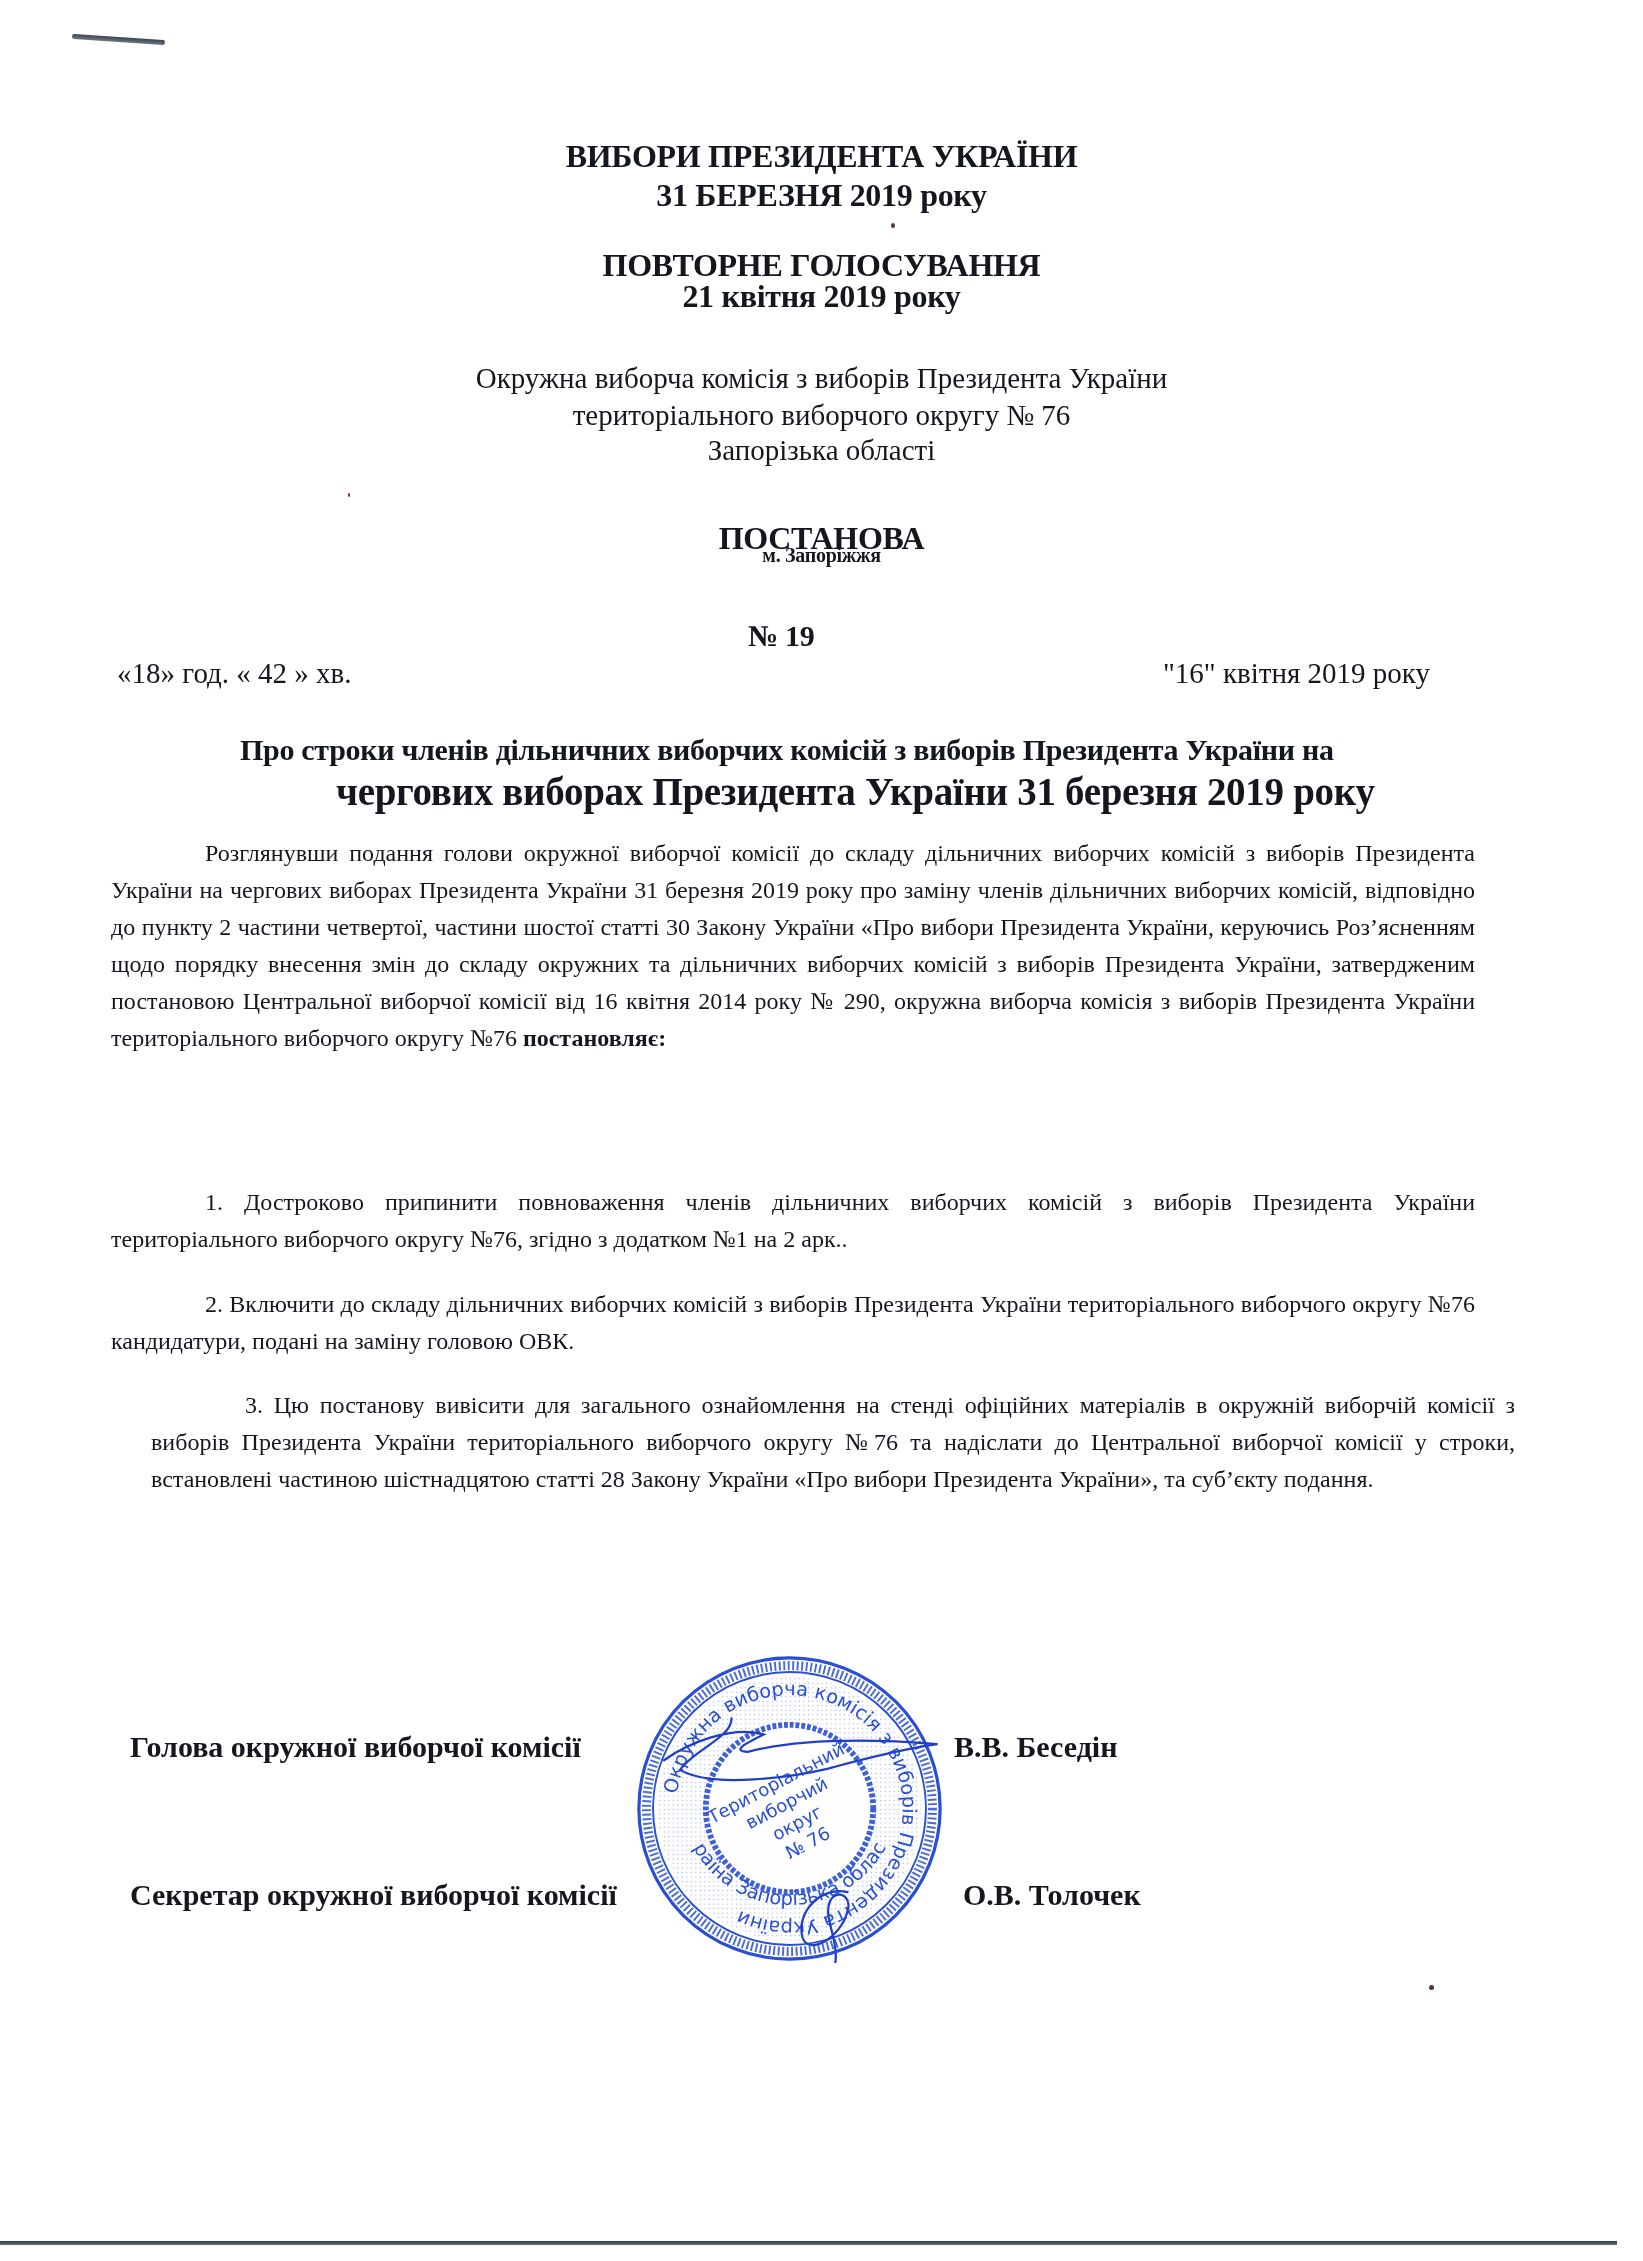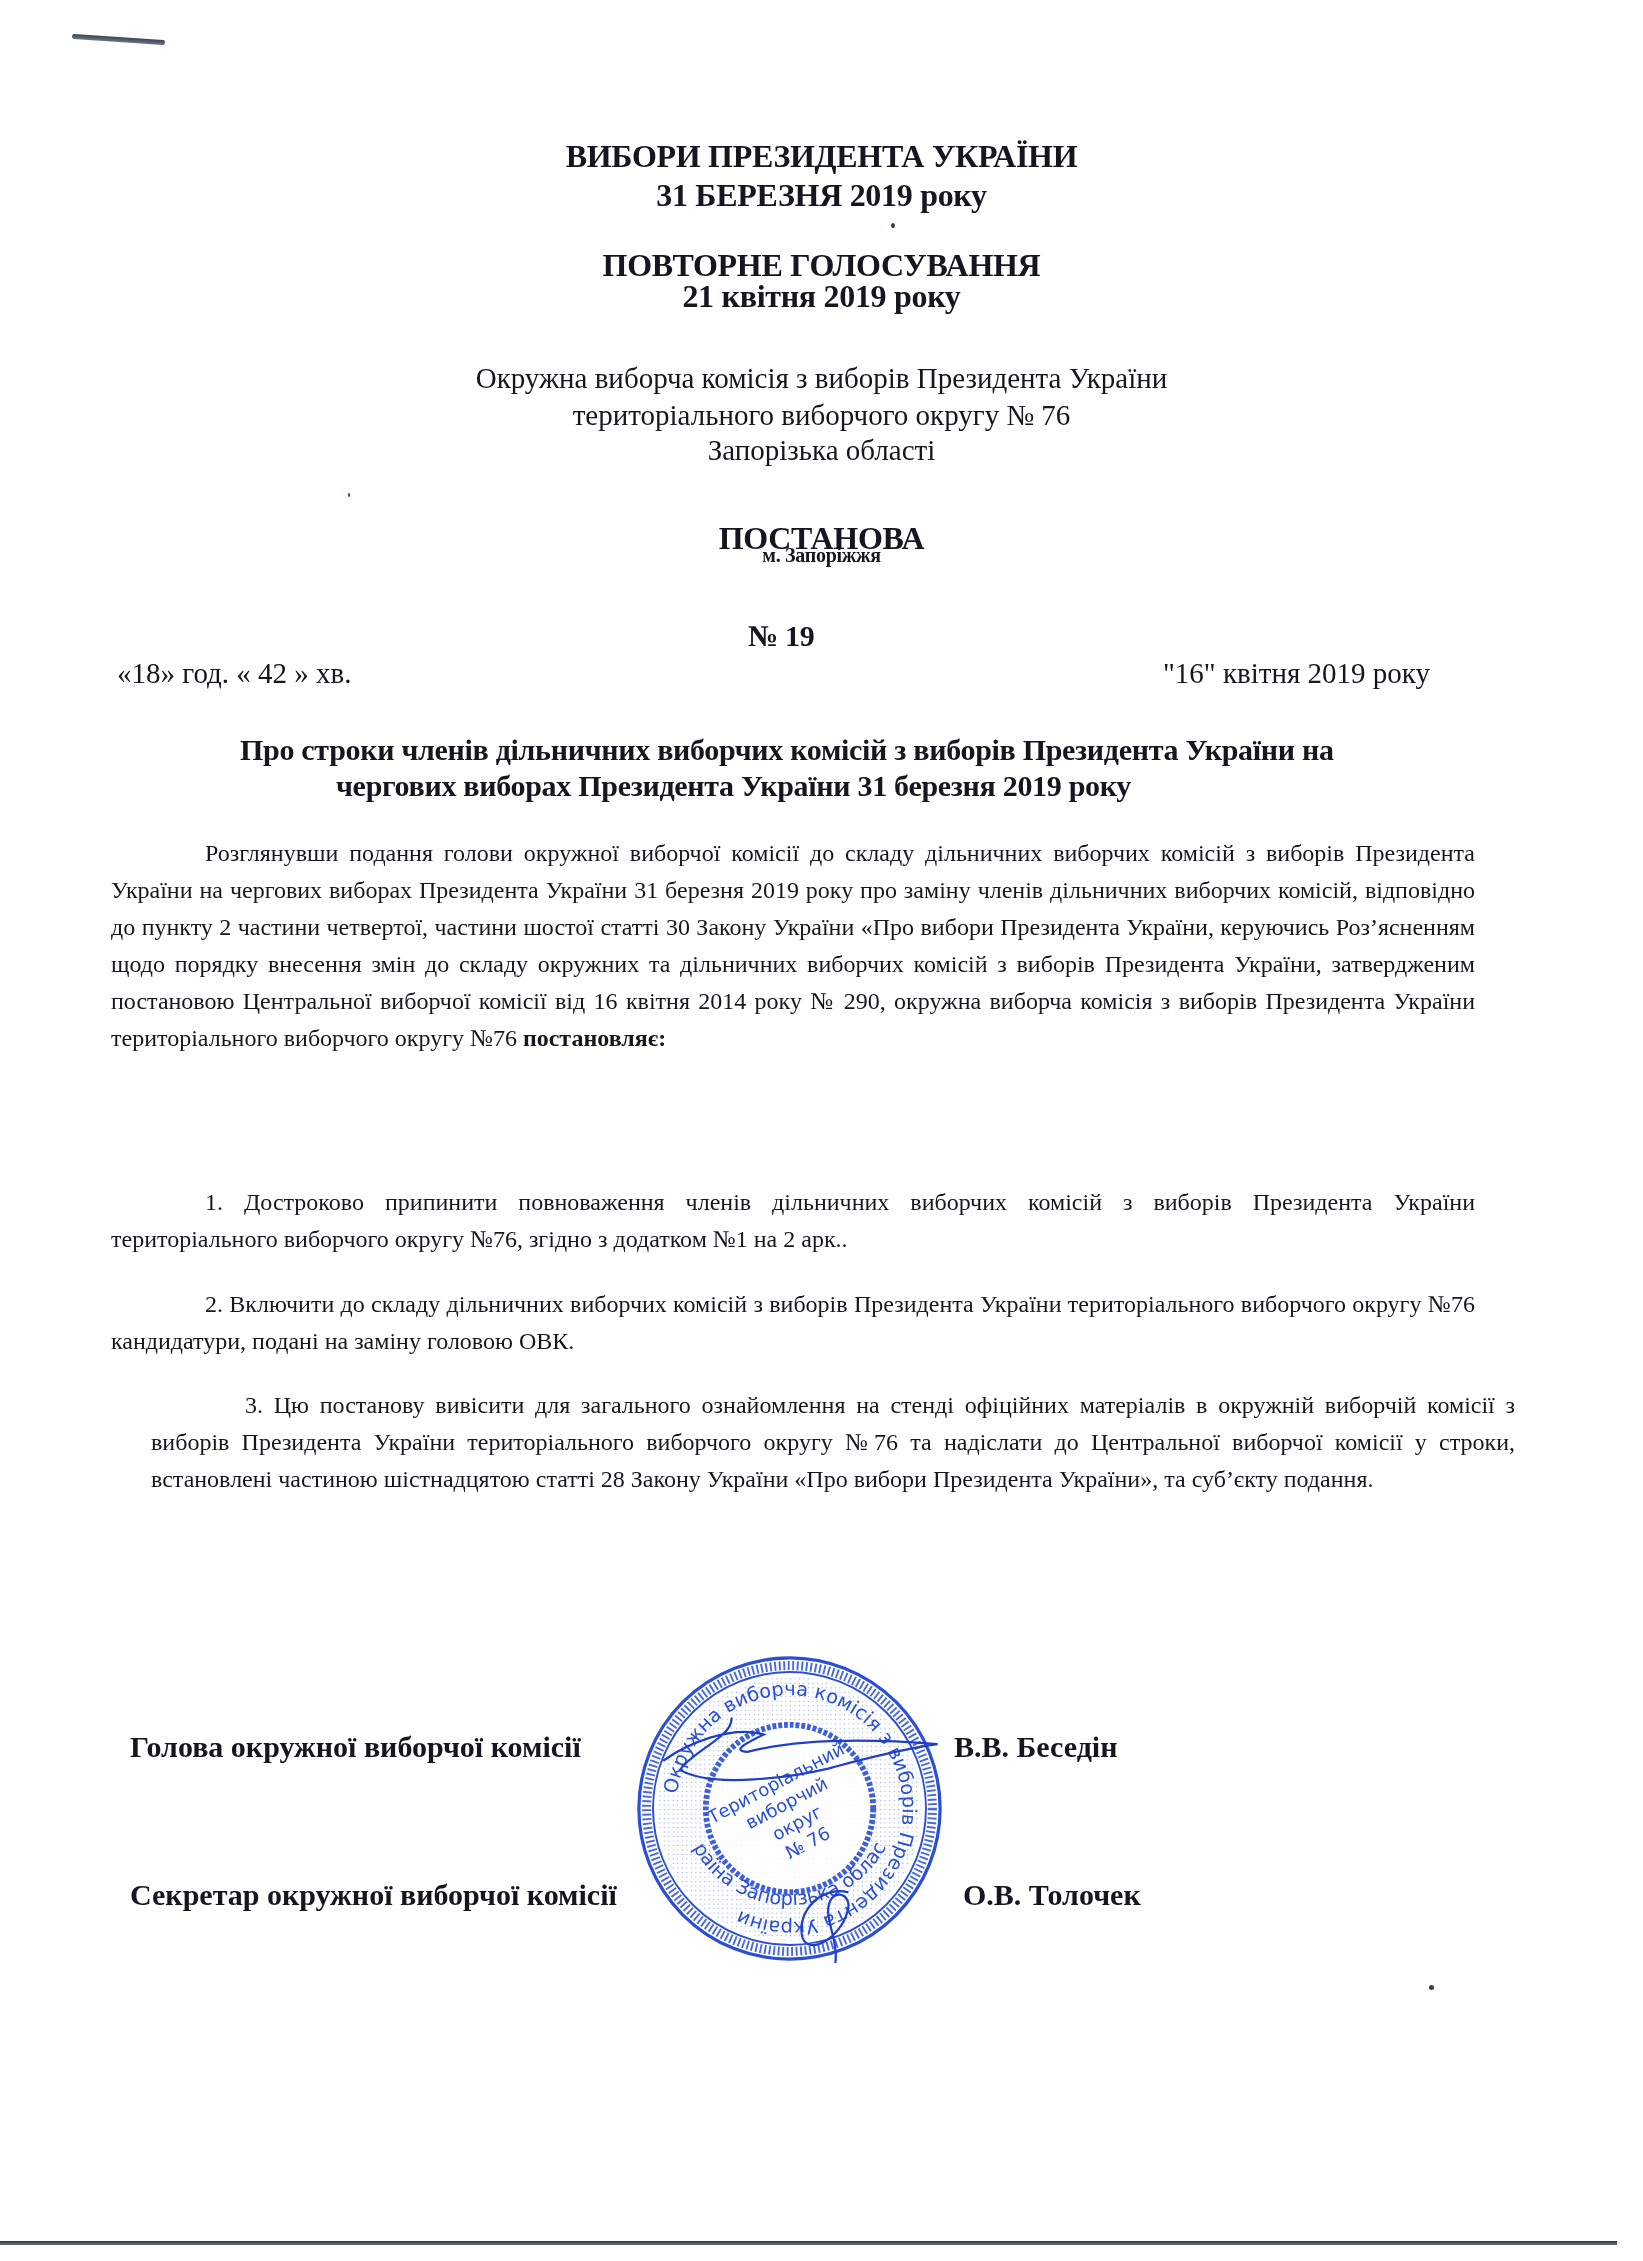--- a/index.html
+++ b/index.html
@@ -39,21 +39,21 @@
 <div class="abs center sub" style="top:399px;">територіального виборчого округу № 76</div>
 <div class="abs center sub" style="top:434px;">Запорізька області</div>
 
 <div class="abs center hdr" style="top:520px;">ПОСТАНОВА</div>
 <div class="abs center hdr" style="top:544px; font-size:20px;">м. Запоріжжя</div>
 <div class="abs hdr" style="left:748px; top:619px; font-size:30px;">№  19</div>
 <div class="abs sub" style="left:117px; top:657px;">«18» год. « 42 » хв.</div>
 <div class="abs sub" style="right:213px; top:657px;">"16" квітня 2019 року</div>
 
 <div class="abs hdr" style="left:240px; top:733px; font-size:30px;">Про строки членів дільничних виборчих комісій з виборів Президента України на</div>
-<div class="abs hdr" style="left:336px; top:769px; font-size:30px;">чергових виборах Президента України 31 березня 2019 року</div>
+<div class="abs hdr" style="left:336px; top:769px; font-size:39px;">чергових виборах Президента України 31 березня 2019 року</div>
 
 <div class="body-p indent" style="top:835px;"><span>Розглянувши подання голови окружної виборчої комісії до складу дільничних виборчих комісій з виборів Президента України на чергових виборах Президента України 31 березня 2019 року про заміну членів дільничних виборчих комісій, відповідно до пункту 2 частини четвертої, частини шостої статті 30 Закону України «Про вибори Президента України, керуючись Роз’ясненням щодо порядку внесення змін до складу окружних та дільничних виборчих комісій з виборів Президента України, затвердженим постановою Центральної виборчої комісії від 16 квітня 2014 року № 290, окружна виборча комісія з виборів Президента України територіального виборчого округу №76</span> <span class="bold">постановляє:</span></div>
 
 <div class="body-p indent" style="top:1184px;">1. Достроково припинити повноваження членів дільничних виборчих комісій з виборів Президента України територіального виборчого округу №76, згідно з додатком №1 на 2 арк..</div>
 <div class="body-p indent" style="top:1286px;">2. Включити до складу дільничних виборчих комісій з виборів Президента України територіального виборчого округу №76 кандидатури, подані на заміну головою ОВК.</div>
 <div class="body-p indent" style="top:1387px;margin-left:40px;">3. Цю постанову вивісити для загального ознайомлення на стенді офіційних матеріалів в окружній виборчій комісії з виборів Президента України територіального виборчого округу №76 та надіслати до Центральної виборчої комісії у строки, встановлені частиною шістнадцятою статті 28 Закону України «Про вибори Президента України», та суб’єкту подання.</div>
 
 <div class="abs sig" style="left:130px; top:1730px;">Голова окружної виборчої комісії</div>
 <div class="abs sig" style="left:954px; top:1730px;">В.В. Беседін</div>
 <div class="abs sig" style="left:130px; top:1878px;">Секретар окружної виборчої  комісії</div>

